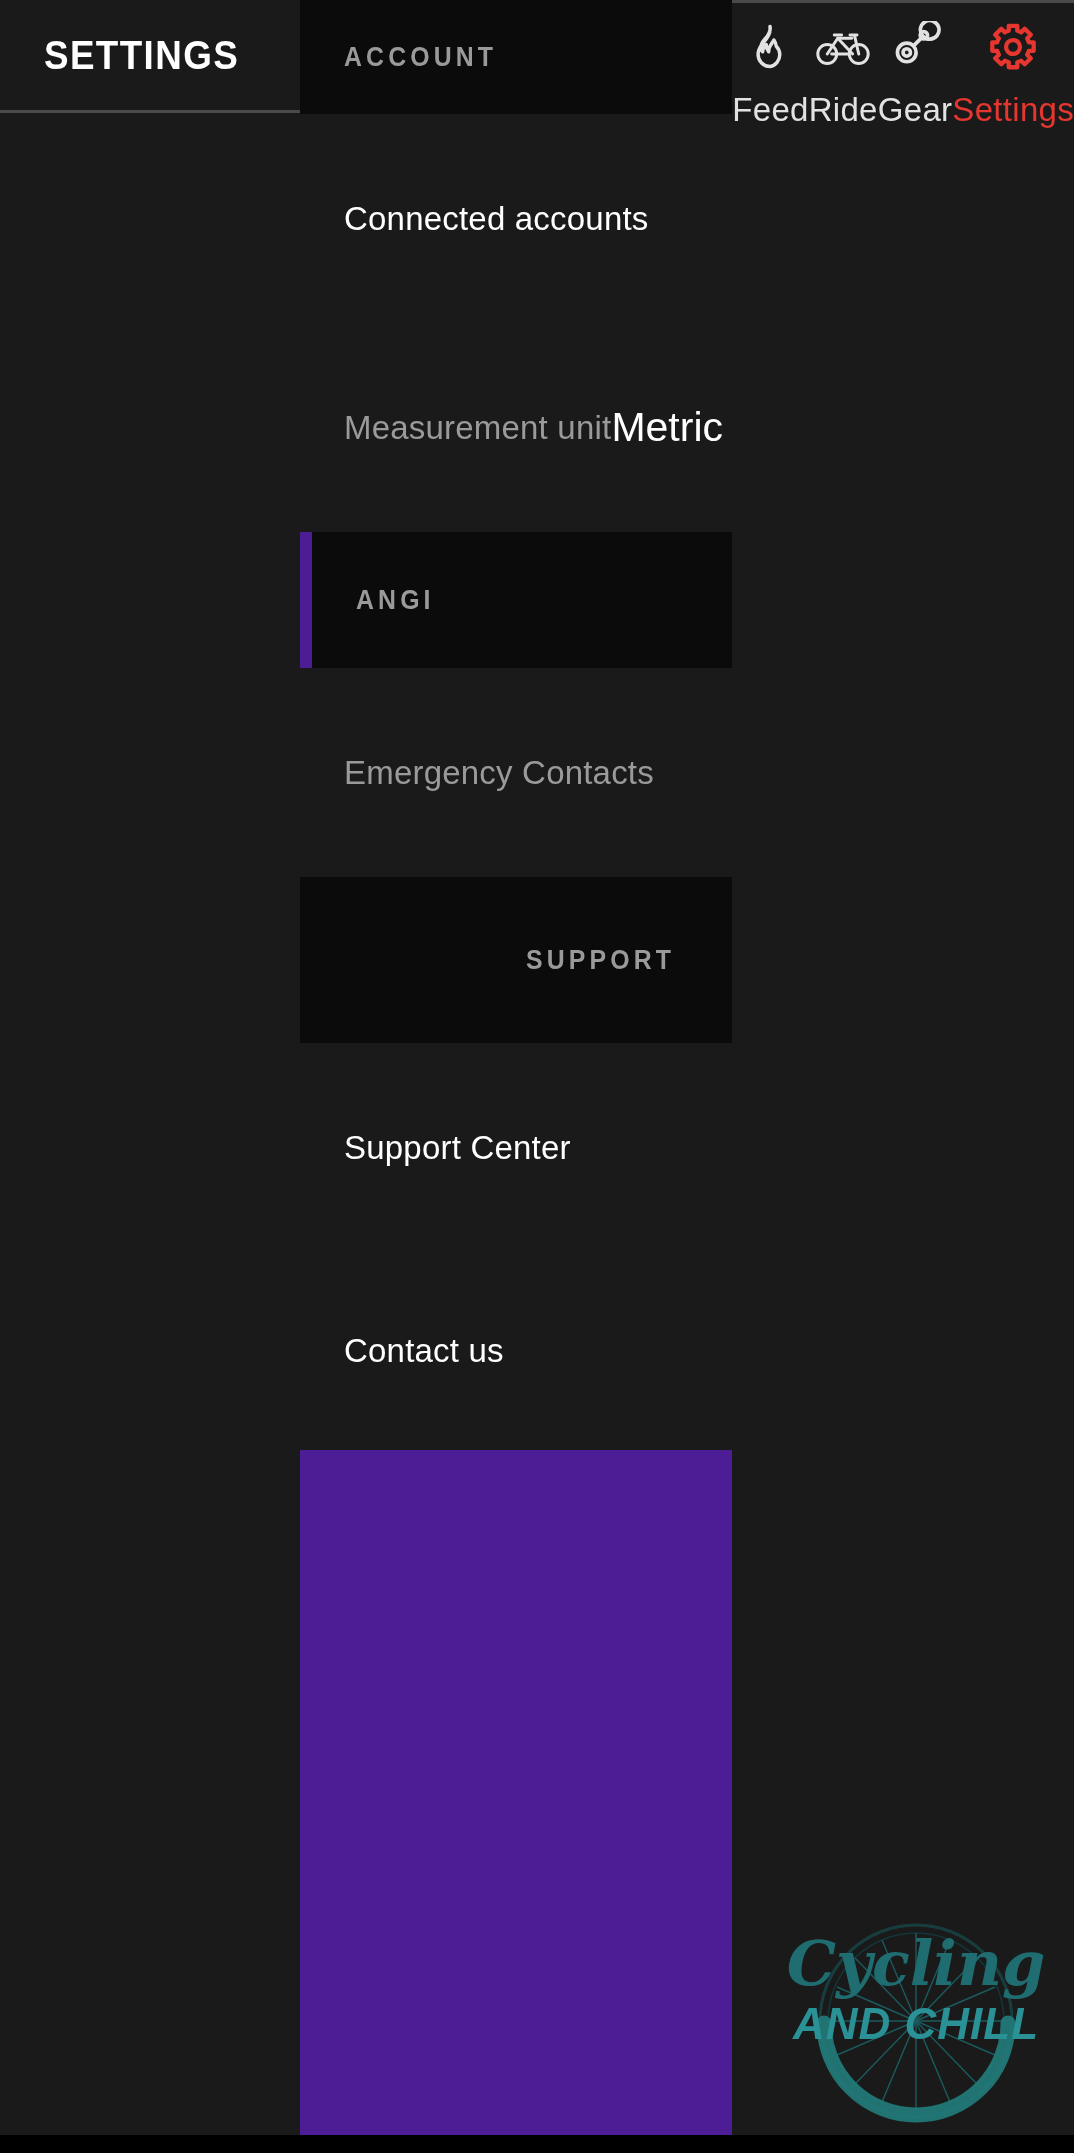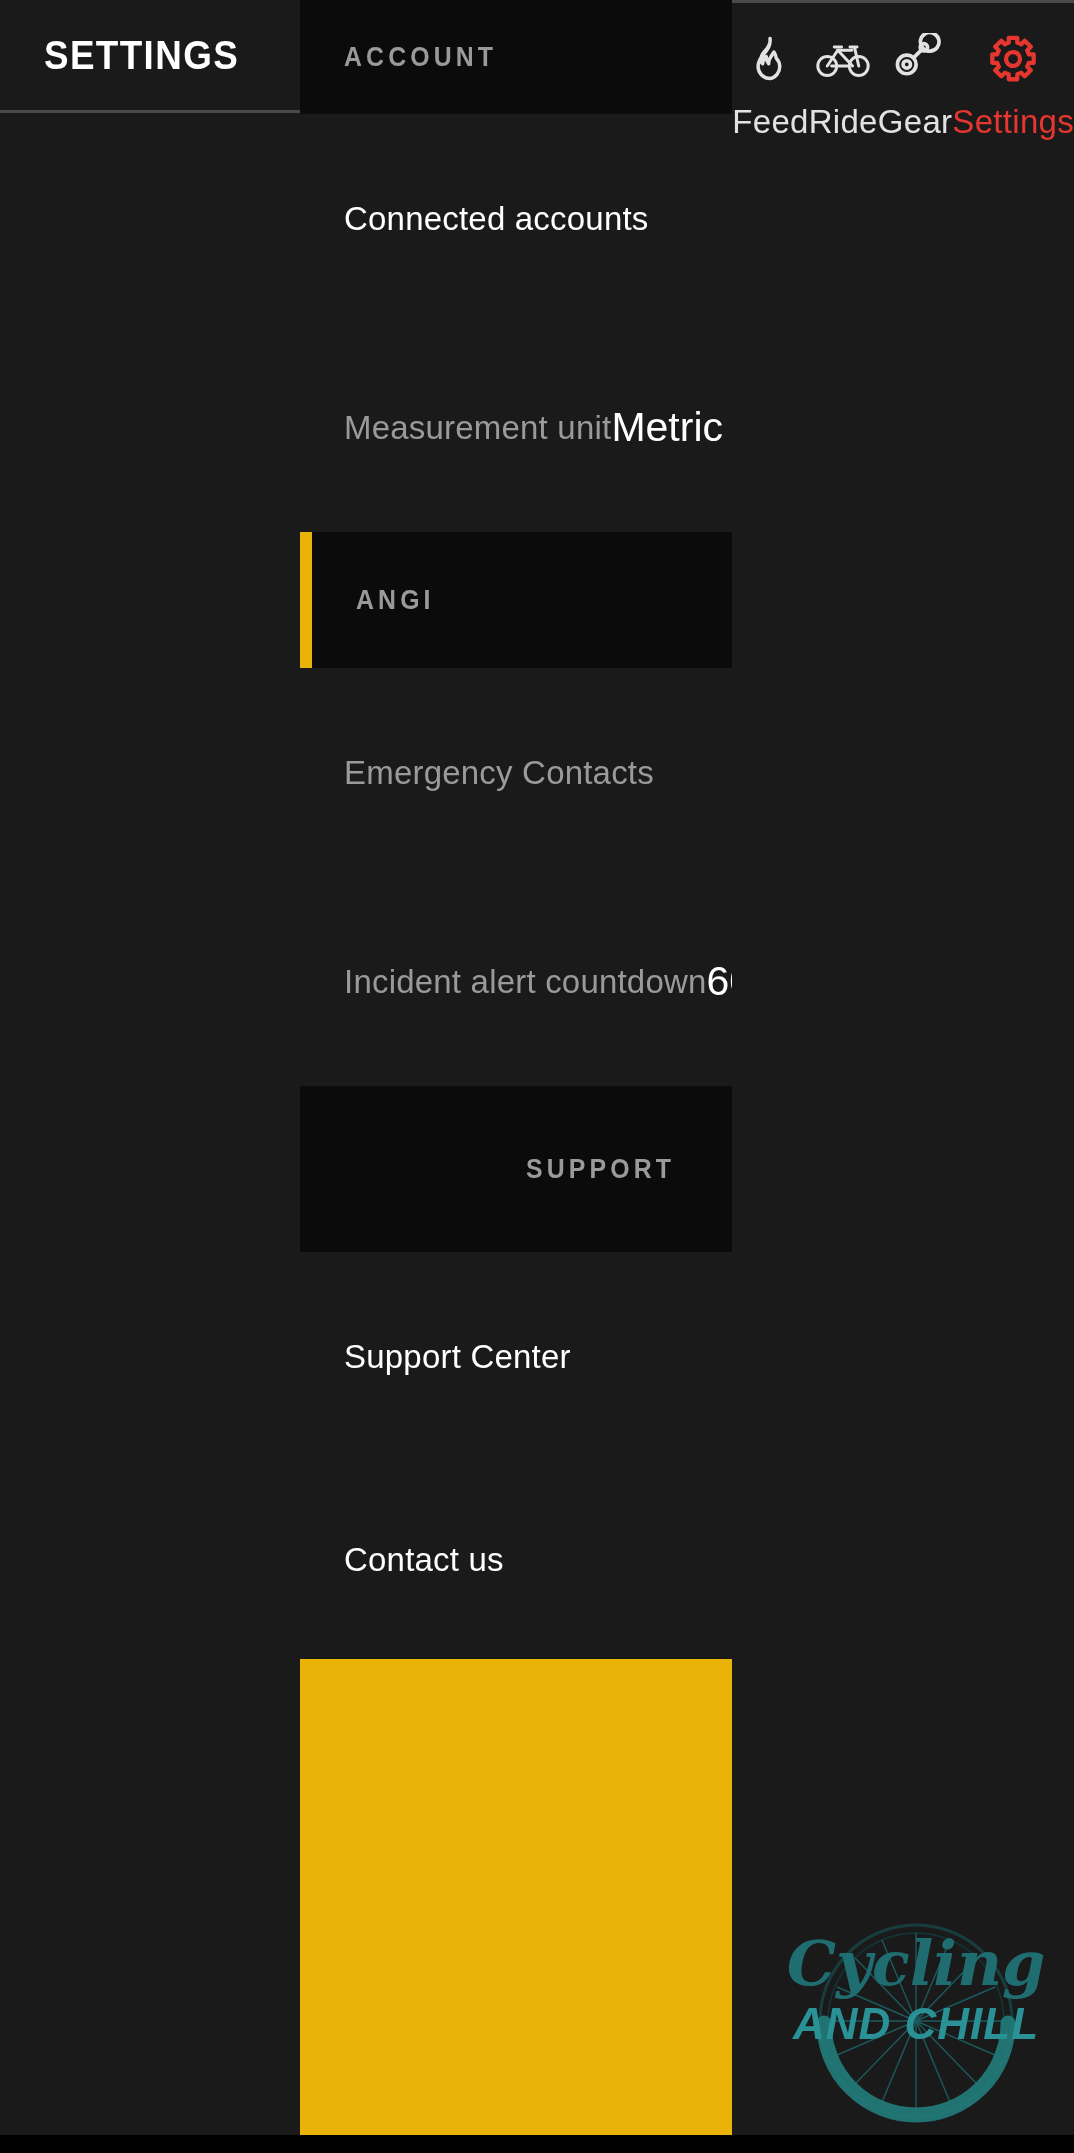--- a/index.html
+++ b/index.html
@@ -37,21 +37,21 @@
     font-weight: 700;
     letter-spacing: 1.5px;
     font-stretch: condensed;
     transform: scaleX(0.92);
     transform-origin: left center;
   }
 
   
   .settings-body {
     flex: 1 1 auto;
-    background: #eab308;
+    background: #4c1d95;
     overflow: hidden;
   }
 
   .section-header {
     background: #0b0b0b;
     padding: 0 44px;
     display: flex;
     align-items: center;
     box-sizing: border-box;
   }
@@ -105,21 +105,21 @@
     align-items: flex-start;
     position: relative;
     z-index: 2;
   }
   .tab {
     flex: 1 1 0;
     display: flex;
     flex-direction: column;
     align-items: center;
     justify-content: flex-start;
-    padding-top: 28px;
+    padding-top: 16px;
     box-sizing: border-box;
     position: relative;
   }
   .tab .tab-icon {
     width: 56px;
     height: 56px;
     display: flex;
     align-items: center;
     justify-content: center;
   }
@@ -188,24 +188,20 @@
       </div>
     </div>
 
     <div class="section-header h-angi">
       <div class="section-label">ANGI</div>
     </div>
     <div class="section-rows">
       <div class="setting-row">
         <div class="row-label muted">Emergency Contacts</div>
         <div class="row-value"></div>
-      </div>
-      <div class="setting-row">
-        <div class="row-label muted">Incident alert countdown</div>
-        <div class="row-value">60 sec</div>
       </div>
     </div>
 
     <div class="section-header h-support">
       <div class="section-label">SUPPORT</div>
     </div>
     <div class="section-rows">
       <div class="setting-row">
         <div class="row-label active">Support Center</div>
         <div class="row-value"></div>

